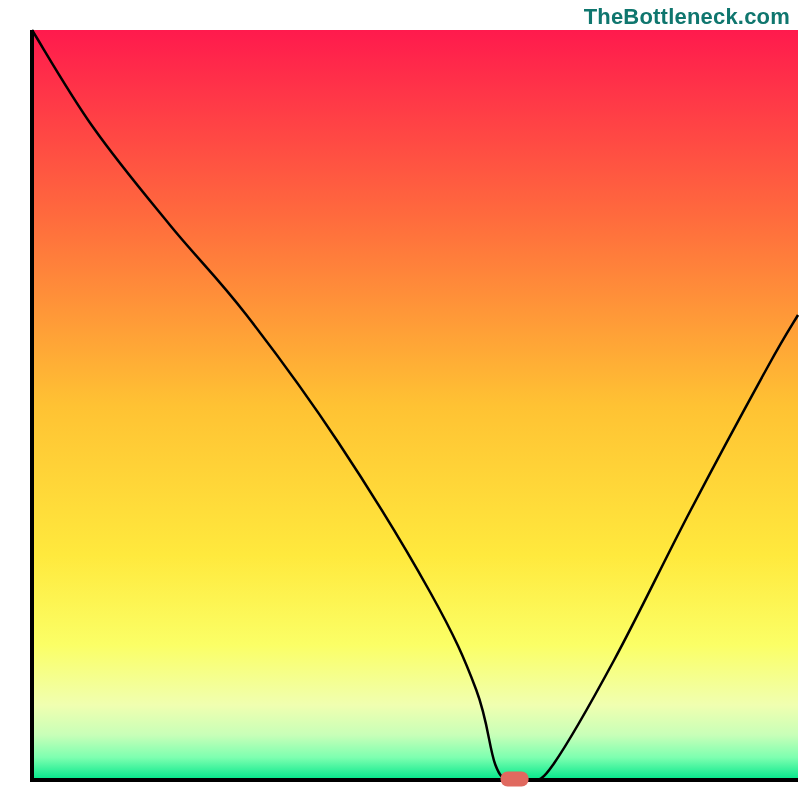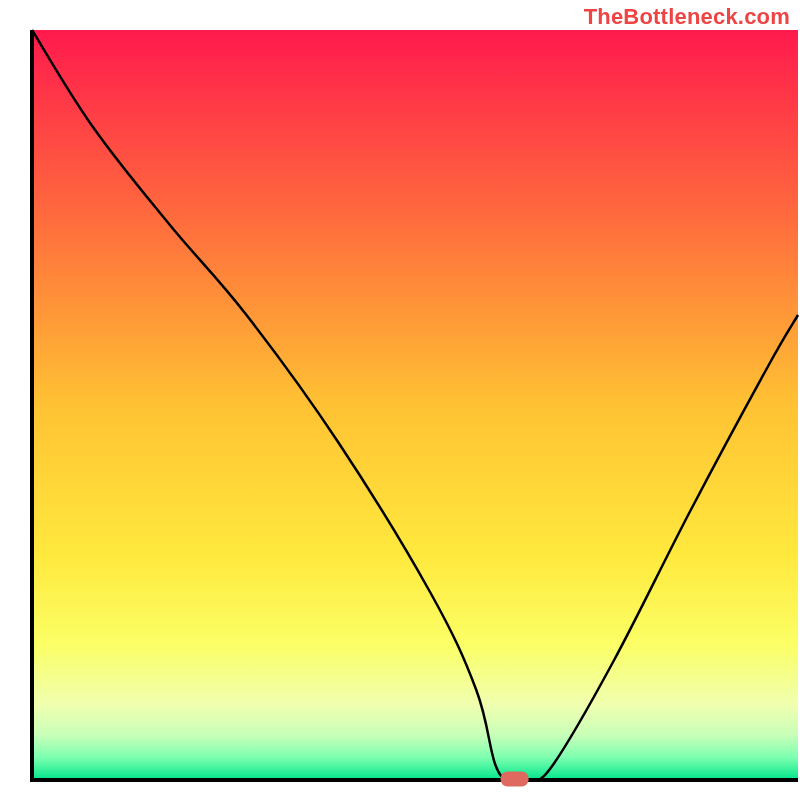--- a/index.html
+++ b/index.html
@@ -14,21 +14,21 @@
     position: relative;
     width: 800px;
     height: 800px;
   }
   .watermark {
     position: absolute;
     top: 4px;
     right: 10px;
     font-size: 22px;
     font-weight: bold;
-    color: #ef4444;
+    color: #0f766e;
     letter-spacing: 0.2px;
     z-index: 10;
   }
   svg {
     display: block;
   }
 </style>
 </head>
 <body>
 

